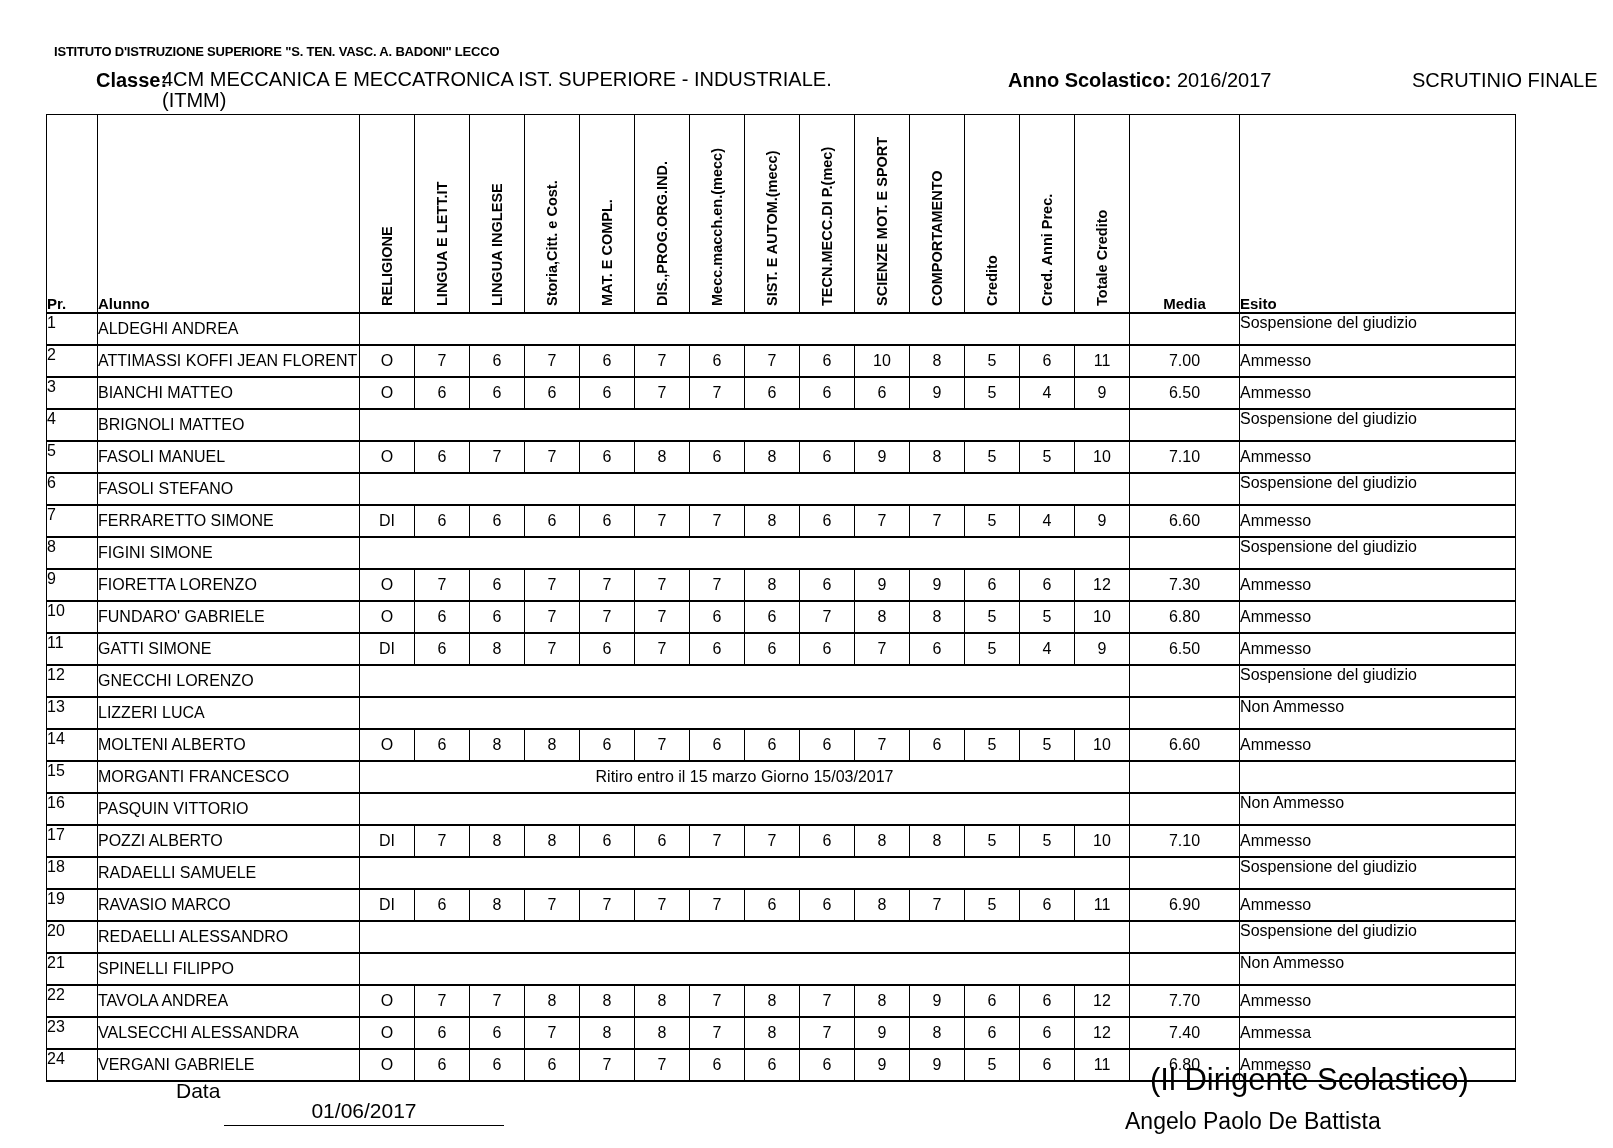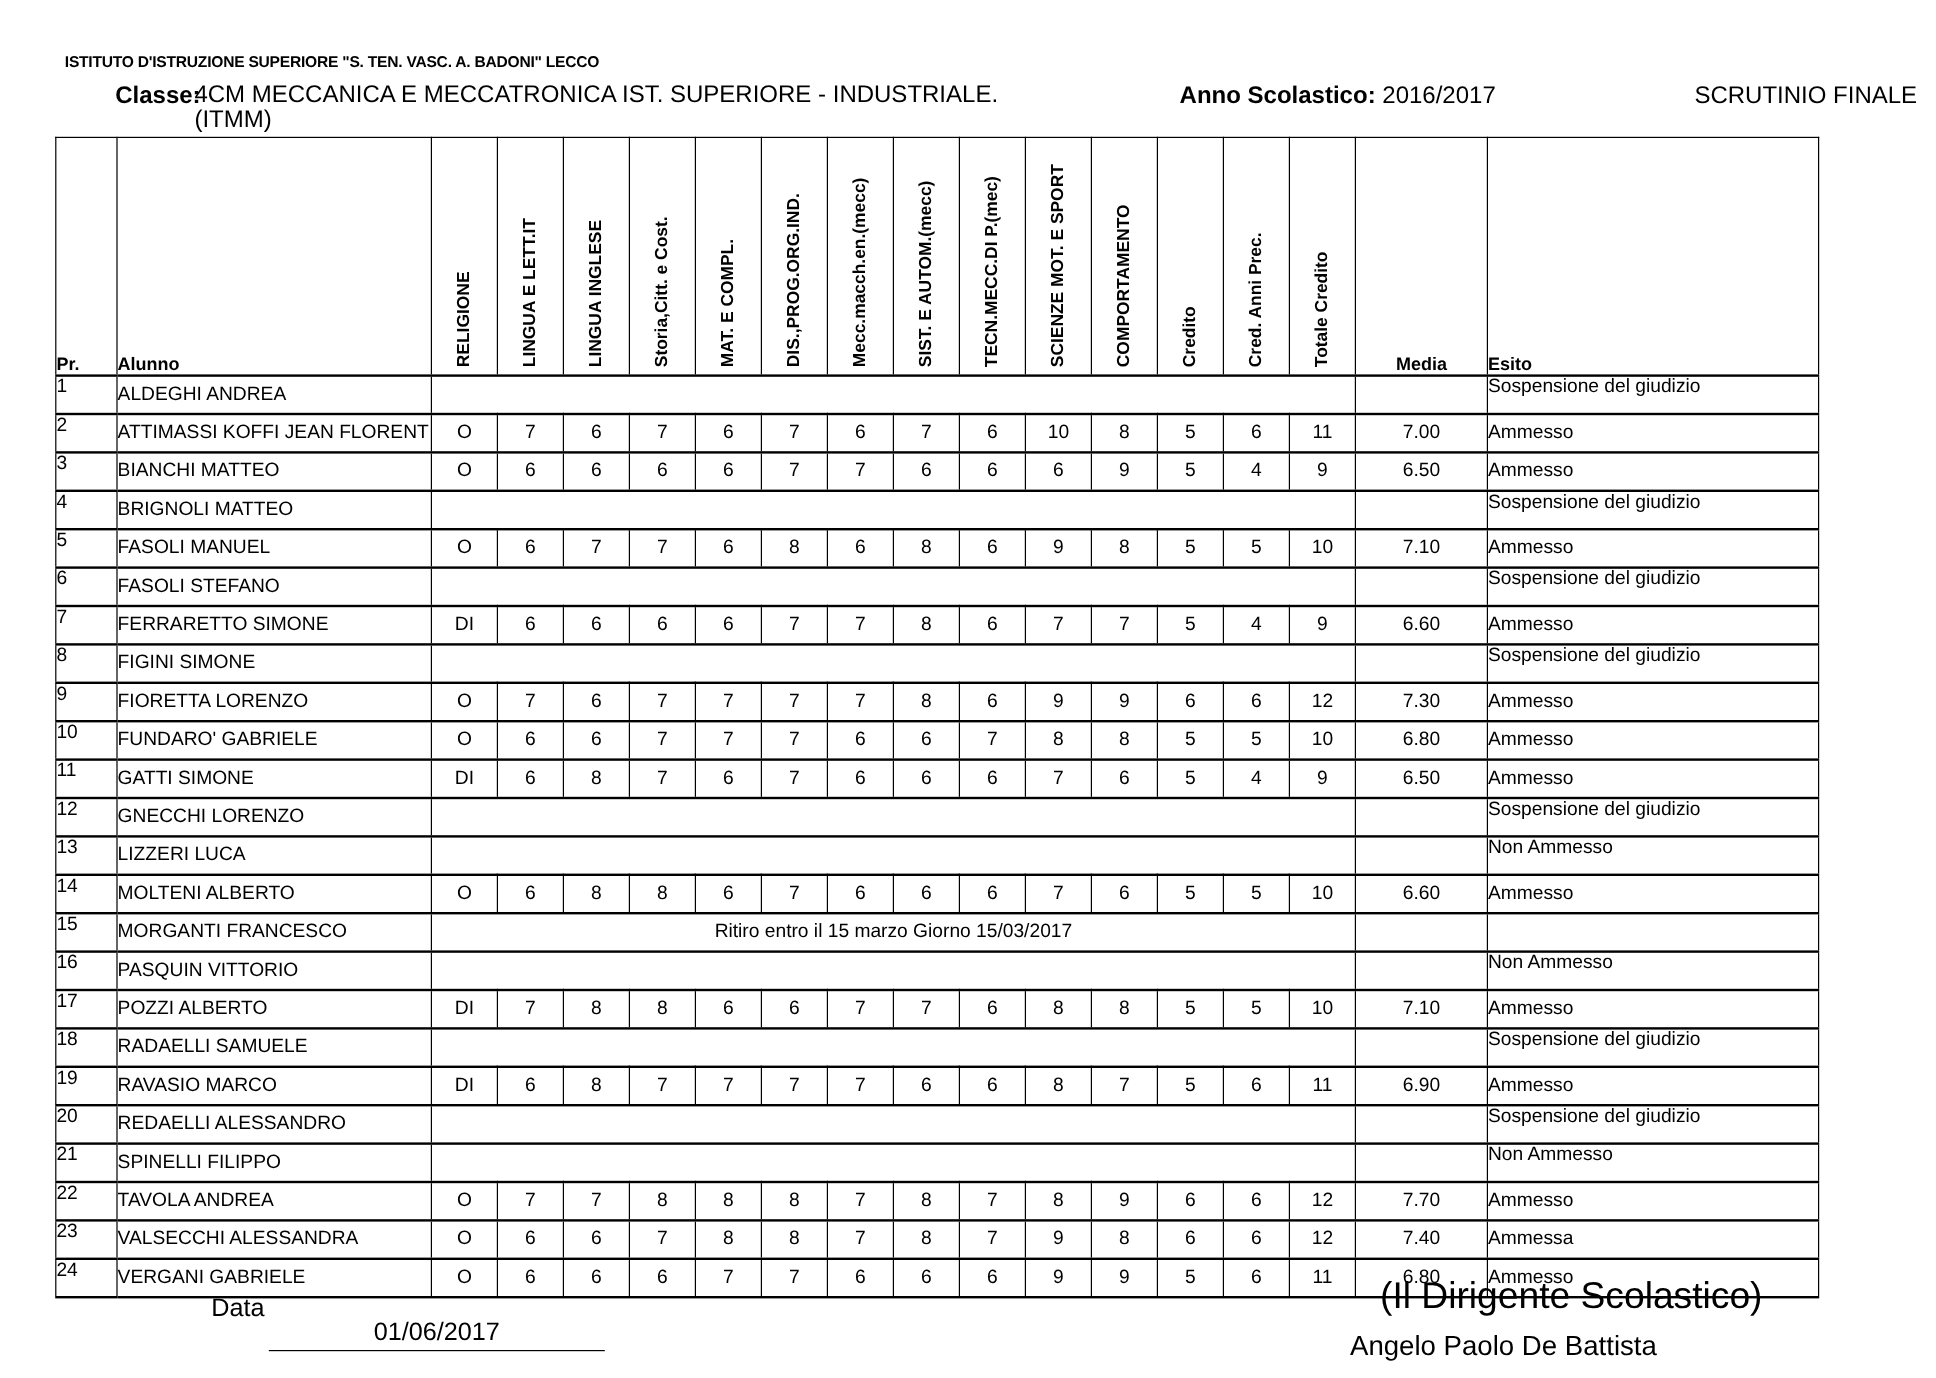--- a/index.html
+++ b/index.html
@@ -2,21 +2,21 @@
 <html><head>
 <meta charset="utf-8">
 <style>
   html, body { margin: 0; padding: 0; background: #ffffff; }
   body { width: 1613px; height: 1148px; position: relative; overflow: hidden;
          font-family: "Liberation Sans", sans-serif; color: #000; }
   .institute { position: absolute; left: 54px; top: 44px; font-size: 13px; font-weight: bold; letter-spacing: -0.2px; }
   .classe-label { position: absolute; left: 96px; top: 69px; font-size: 20px; font-weight: bold; }
   .classe-value { position: absolute; left: 162px; top: 69px; font-size: 20px; line-height: 21px; width: 700px; }
   .anno { position: absolute; left: 983px; top: 69px; font-size: 20px; }
-  .anno b { font-weight: bold; }
+  .anno b { font-weight: bold; margin-left: 25px; }
   .scrutinio { position: absolute; left: 1412px; top: 69px; font-size: 20px; }
 
   table.grid { position: absolute; left: 46px; top: 114px; border-collapse: collapse; table-layout: fixed; }
   table.grid td, table.grid th { border: 1px solid #000; padding: 0; font-size: 16px; font-weight: normal; }
   table.grid thead tr { height: 198px; }
   table.grid thead th { vertical-align: bottom; font-weight: bold; font-size: 15px; }
   table.grid thead tr th { border-bottom: 2px solid #000; }
   th.pr, th.alunno { text-align: left; padding-left: 2px; padding-bottom: 1px; }
   th.media { text-align: center; padding-bottom: 1px; }
   th.esito { text-align: left; padding-left: 4px; padding-bottom: 1px; }

